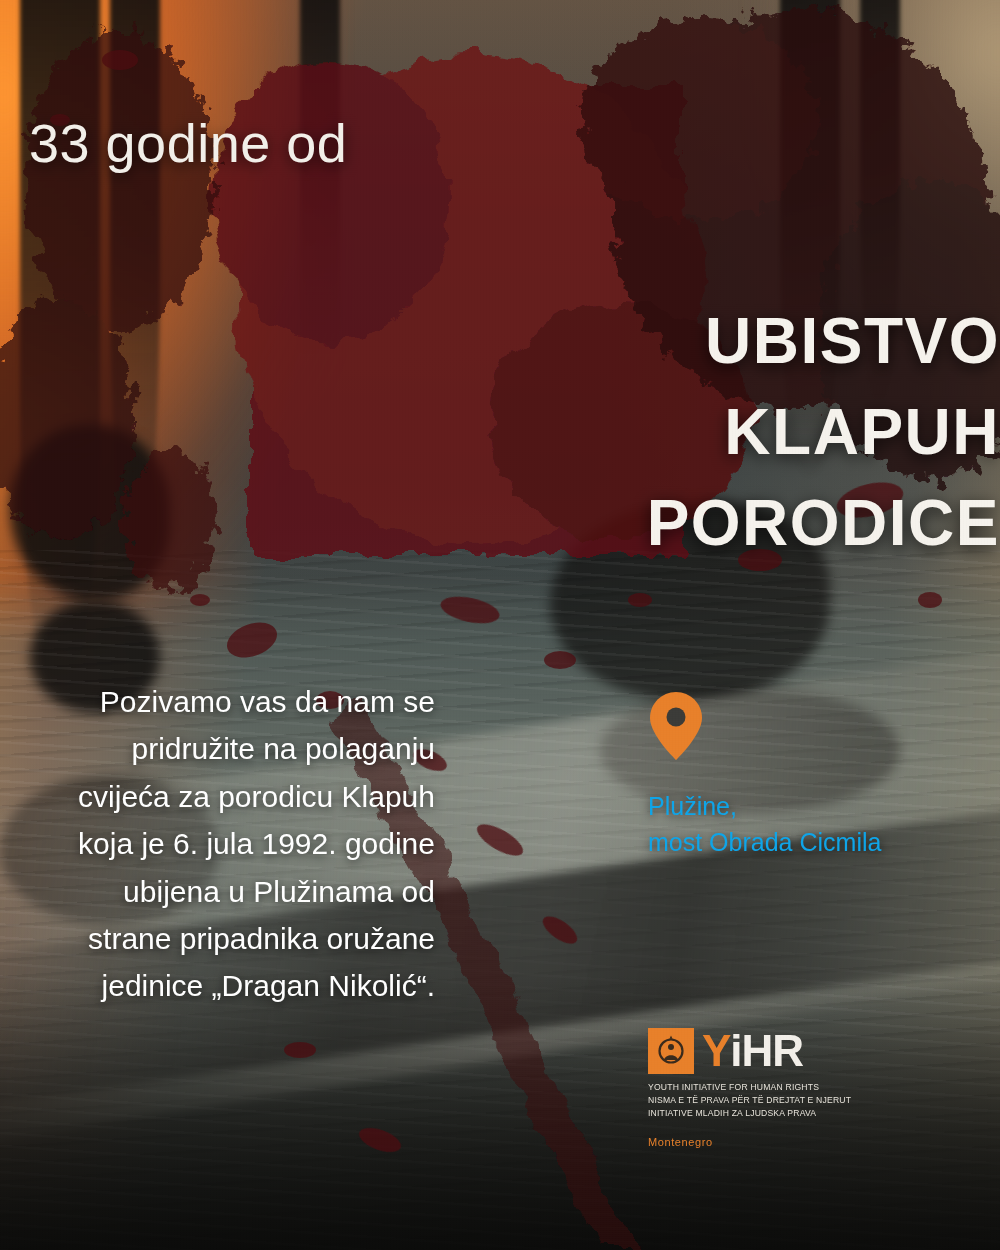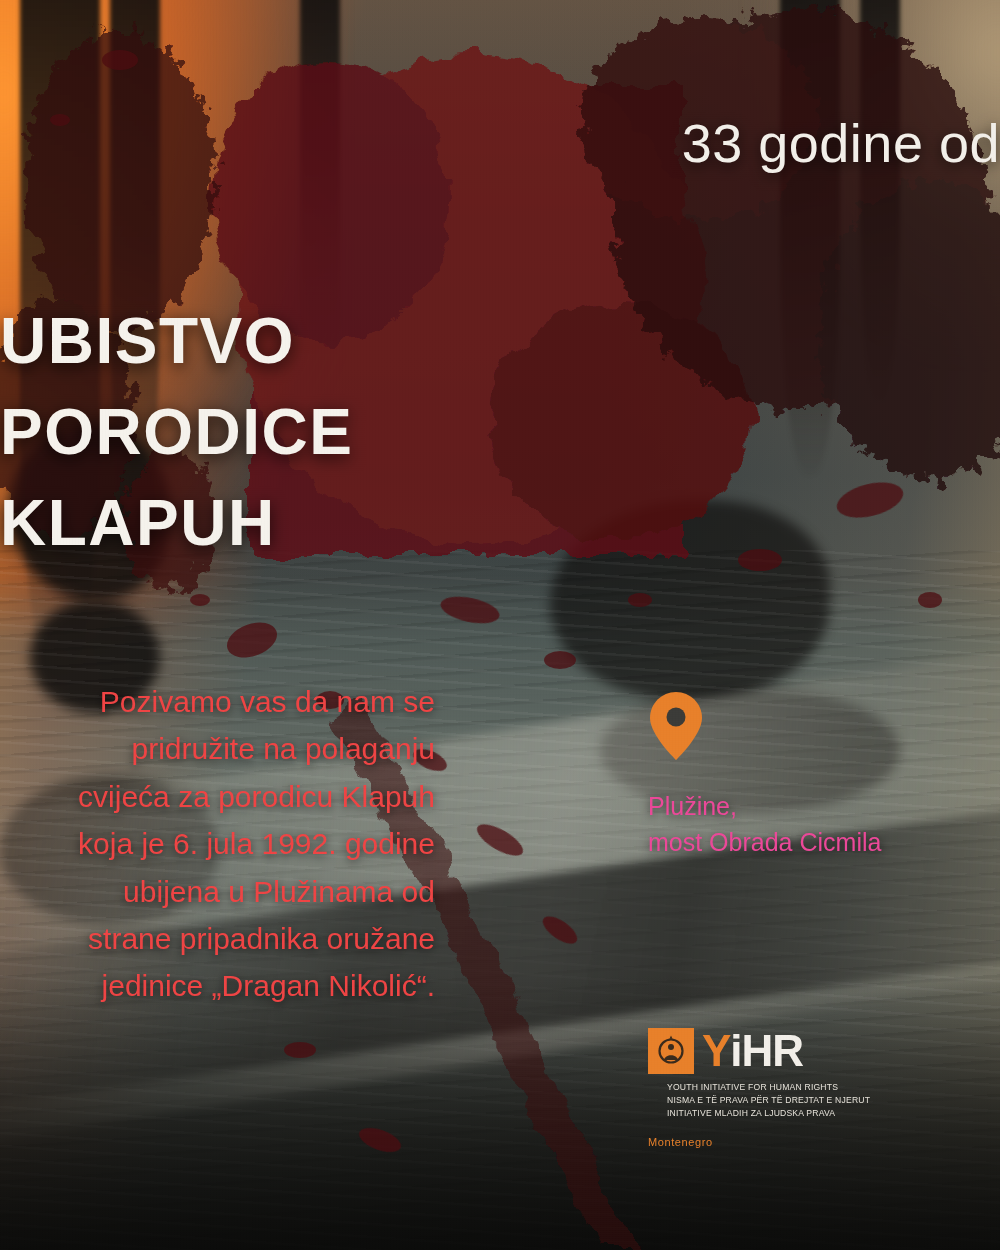--- a/index.html
+++ b/index.html
@@ -110,61 +110,61 @@
 
   
   .content {
     position: absolute;
     inset: 0;
   }
   .headline-top {
     position: absolute;
     left: 0; right: 0;
     top: 108px;
-    text-align: right;
+    text-align: left;
     color: #f2efe9;
     font-size: 54px;
     line-height: 1.3;
     font-weight: 400;
     letter-spacing: 0.5px;
     text-shadow: 0 3px 14px rgba(0,0,0,0.65);
     padding-left: 29px;
   }
   .headline-main {
     position: absolute;
     left: 0; right: 0;
     top: 296px;
-    text-align: left;
+    text-align: right;
     color: #f5f2ec;
     font-size: 64px;
     line-height: 1.42;
     font-weight: bold;
     letter-spacing: 1.5px;
     text-shadow: 0 4px 16px rgba(0,0,0,0.7);
   }
   .headline-main span { display: block; }
 
   .body-text {
     position: absolute;
     left: 40px;
     top: 678px;
     width: 395px;
     text-align: right;
-    color: #ef4444;
+    color: #ffffff;
     font-size: 30px;
     line-height: 1.58;
     text-shadow: 0 2px 10px rgba(0,0,0,0.7);
   }
 
   .meta-block {
     position: absolute;
     left: 648px;
     top: 690px;
     width: 310px;
-    color: #ec4899;
+    color: #0ea5e9;
     text-shadow: 0 2px 10px rgba(0,0,0,0.7);
   }
   .pin-icon { display: block; margin-bottom: 26px; }
   .meta-line {
     font-size: 25px;
     line-height: 1.45;
   }
   .meta-gap { height: 22px; }
 
   
@@ -196,21 +196,20 @@
     line-height: 1;
     color: #f2efe9;
   }
   .logo-word .y { color: #e8802a; }
   .logo-sub {
     margin-top: 7px;
     font-size: 8.6px;
     line-height: 1.5;
     color: #e7e3da;
     letter-spacing: 0.2px;
-    margin-left: 19px;
   }
   .logo-country {
     margin-top: 16px;
     font-size: 11px;
     color: #e8802a;
     letter-spacing: 0.6px;
   }
   .grain {
     position: absolute;
     inset: 0;
@@ -301,22 +300,22 @@
   </svg>
 
   <div class="content">
 
     <div class="headline-top">
       <div>33 godine od</div>
     </div>
 
     <div class="headline-main">
       <span>UBISTVO</span>
+      <span>KLAPUH</span>
       <span>PORODICE</span>
-      <span>KLAPUH</span>
     </div>
 
     <div class="body-text">Pozivamo vas da nam se pridružite na polaganju cvijeća za porodicu Klapuh koja je 6. jula 1992. godine ubijena u Plužinama od strane pripadnika oružane jedinice „Dragan Nikolić“.</div>
 
     <div class="meta-block">
       <svg class="pin-icon" width="56" height="72" viewBox="0 0 56 72">
         <path d="M28 2 C 13.6 2 2 13.6 2 28 C 2 45 28 70 28 70 C 28 70 54 45 54 28 C 54 13.6 42.4 2 28 2 Z" fill="#e8802a"></path>
         <circle cx="28" cy="27" r="9.5" fill="#3b3b38"></circle>
       </svg>
       <div class="meta-line">Plužine,</div>

